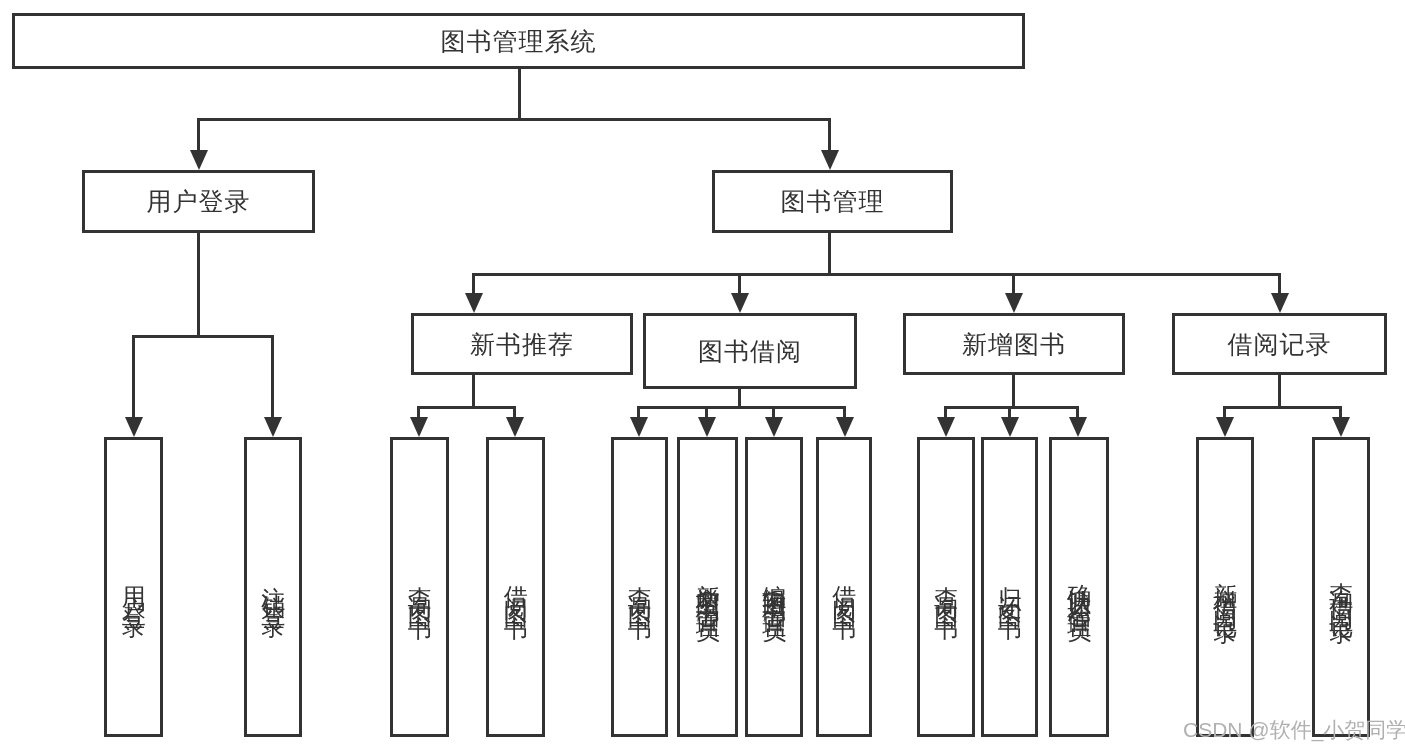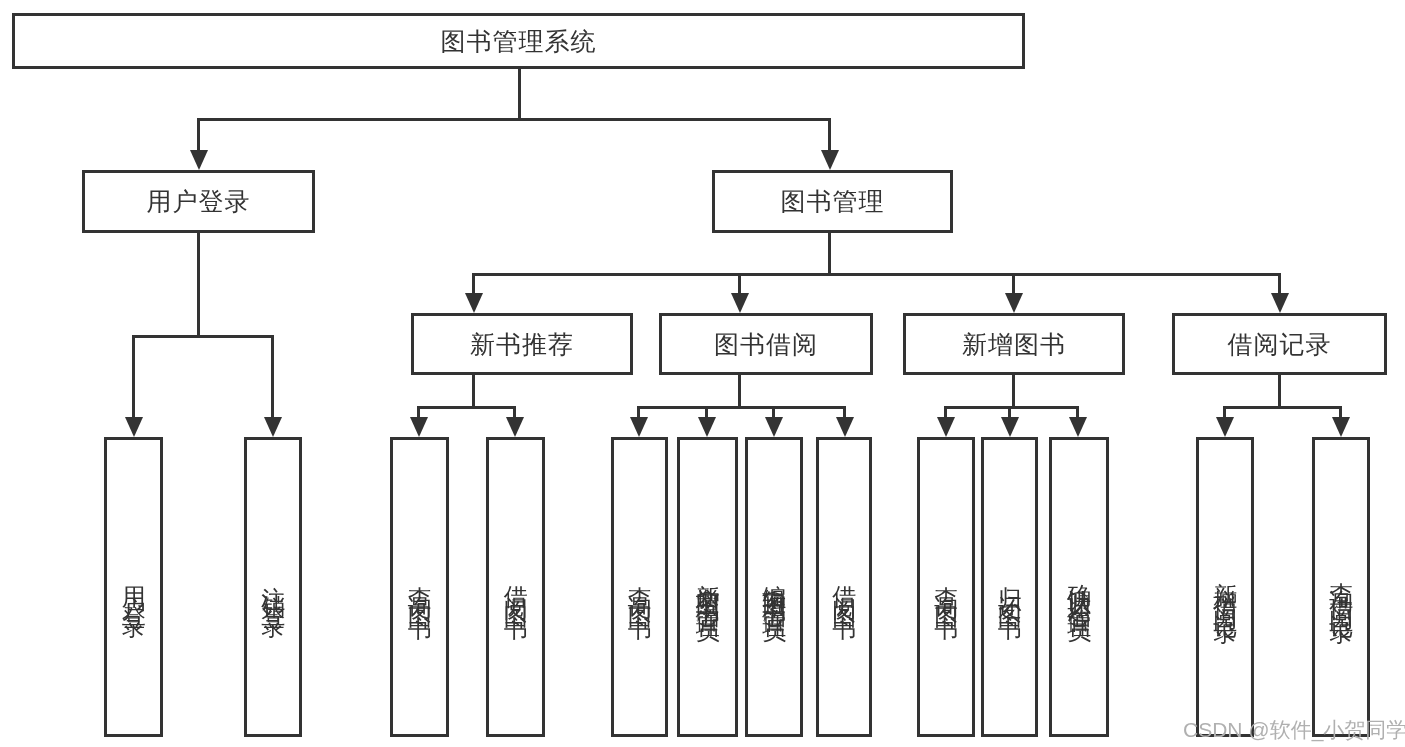--- a/index.html
+++ b/index.html
@@ -127,21 +127,21 @@
   <div class="node" style="left:82px; top:170px; width:233px; height:63px;">
     <span>用户登录</span>
   </div>
   <div class="node" style="left:712px; top:170px; width:241px; height:63px;">
     <span>图书管理</span>
   </div>
 
   <div class="node" style="left:363px; top:313px; width:222px; height:62px;margin-left:48px;">
     <span>新书推荐</span>
   </div>
-  <div class="node" style="left:659px; top:313px; width:214px; height:62px;">
+  <div class="node" style="left:643px; top:313px; width:214px; height:76px;">
     <span>图书借阅</span>
   </div>
   <div class="node" style="left:903px; top:313px; width:222px; height:62px;">
     <span>新增图书</span>
   </div>
   <div class="node" style="left:1172px; top:313px; width:215px; height:62px;">
     <span>借阅记录</span>
   </div>
 
   <div class="node vnode" style="left:104px; top:437px; width:59px; height:300px;">

